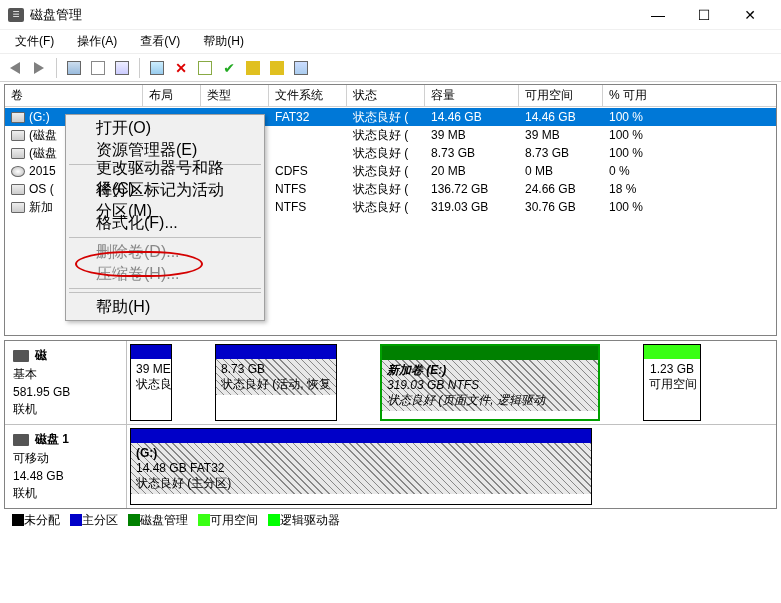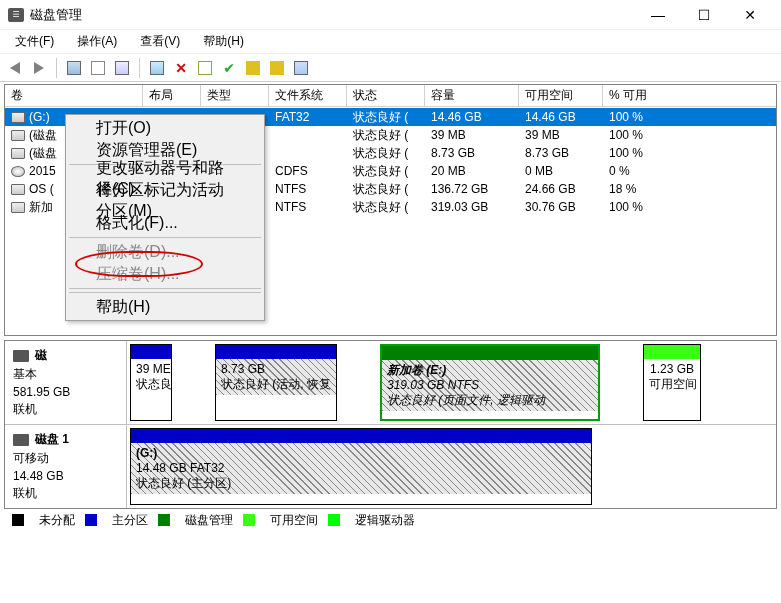--- a/index.html
+++ b/index.html
@@ -52,21 +52,21 @@
     .dl-ico { width:16px;height:12px;background:#555;border-radius:1px;}
     .part-area { flex:1; display:flex; padding:3px 3px 3px 0;gap:40px;}
     .part { border:1px solid #000; margin-left:3px; display:flex; flex-direction:column; overflow:hidden;}
     .part .p-bar { height:14px;}
     .part .p-body { padding:3px 5px; font-size:12px; line-height:15px;}
     .bar-blue{background:#0000c8}.bar-dgreen{background:#008000}.bar-ltgreen{background:#39ff14}
     .part.sel { border:2px solid #00a000;font-style:italic; }
     .hatch{background-image:repeating-linear-gradient(45deg,#888 0 1px,#e8e8e8 1px 5px);}
 
     .legend { height:22px; display:flex; align-items:center; gap:10px; padding:0 8px; margin:0 4px;}
-    .leg { display:flex; align-items:center; gap:15px; font-size:12px;}
+    .leg { display:flex; align-items:center; gap:0; font-size:12px;}
     .sw { width:12px; height:12px;}
     .sw.black{background:#000}.sw.blue{background:#0000c8}.sw.dgreen{background:#008000}.sw.lgreen{background:#00ff00}.sw.ltgreen{background:#39ff14}
 
     .truncate{overflow:hidden;text-overflow:ellipsis;white-space:nowrap;}
   </style>
 </head>
 <body>
 
 <div class="titlebar">
   <span class="title-icon">☰</span>

